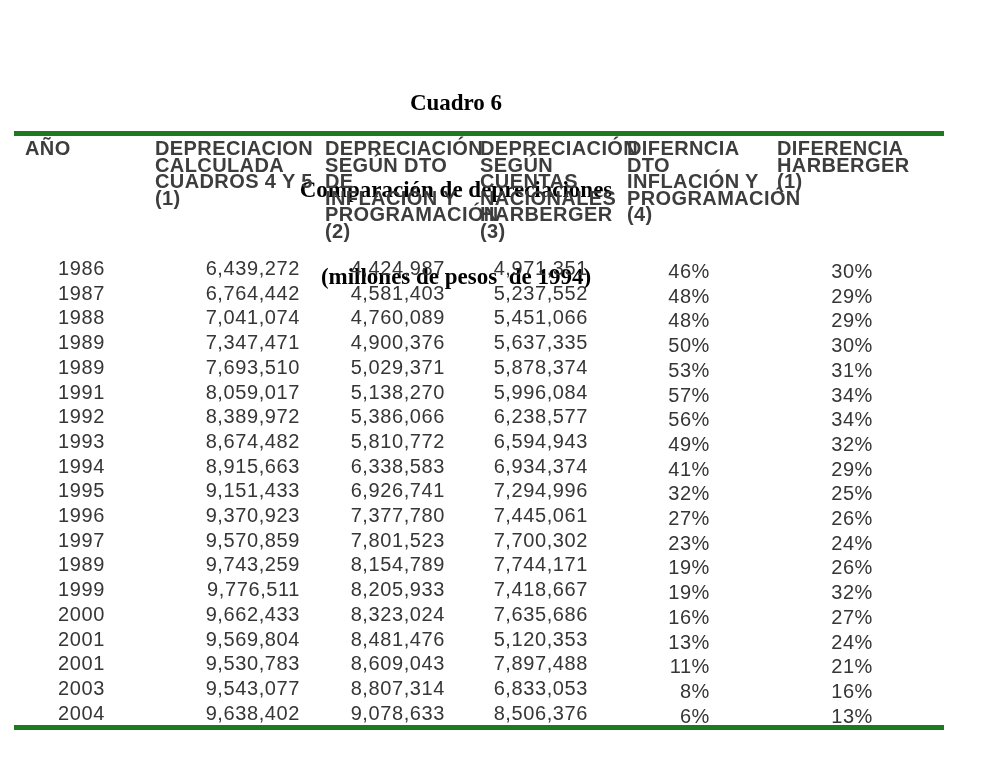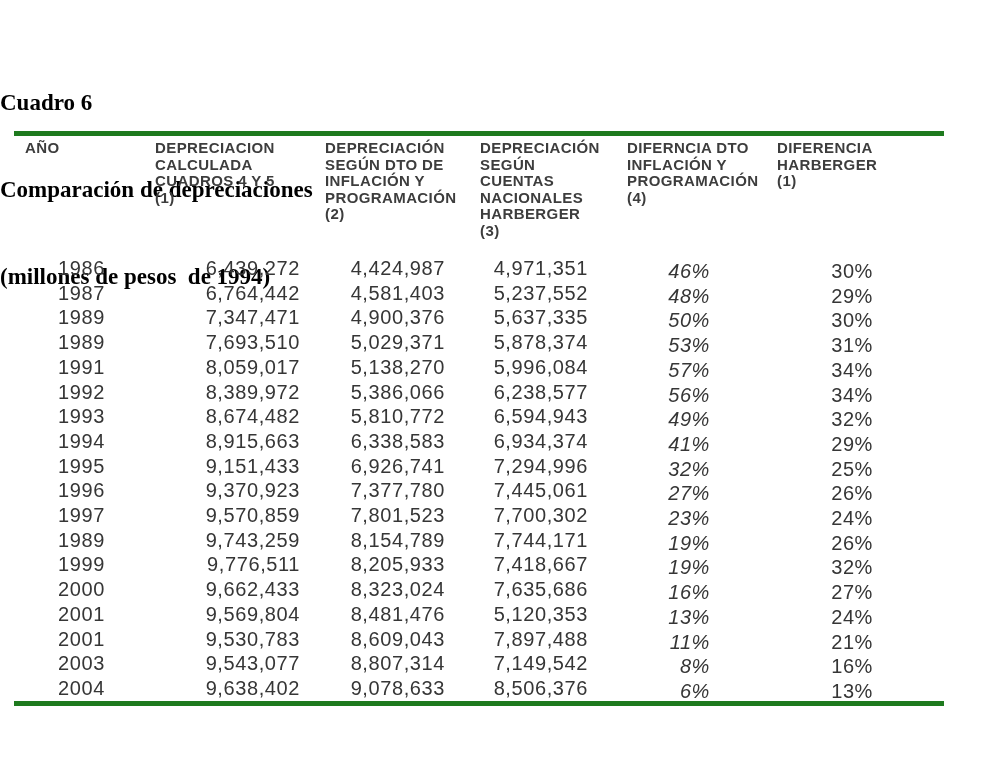--- a/index.html
+++ b/index.html
@@ -9,21 +9,21 @@
     background: #ffffff;
     overflow: hidden;
     font-family: "Liberation Sans", sans-serif;
   }
   .page { position: relative; width: 981px; height: 764px; background: #fff; }
 
   
   .title-block {
     position: absolute;
     top: 30px; left: 0; width: 912px;
-    text-align: left;
+    text-align: center;
     font-family: "Liberation Serif", serif;
     font-weight: bold;
     font-size: 23px;
     line-height: 29px;
     color: #000;
     white-space: pre; 
   }
 
   
   table.cuadro {
@@ -36,21 +36,21 @@
     border-bottom: 5px solid var(--rule-green);
   }
   table.cuadro col.w0 { width: 141px; }
   table.cuadro col.w1 { width: 170px; }
   table.cuadro col.w2 { width: 155px; }
   table.cuadro col.w3 { width: 147px; }
   table.cuadro col.w4 { width: 150px; }
   table.cuadro col.w5 { width: 167px; }
 
   thead th {
-    font-size: 15px;
+    font-size: 20px;
     font-weight: bold;
     line-height: 16.5px;
     letter-spacing: 0.4px;
     color: #3d3d3d;
     text-align: left;
     vertical-align: top;
     white-space: pre-line;
     padding: 4px 0 17px 0;
   }
   thead th.c0 { padding-left: 11px; }
@@ -63,21 +63,21 @@
     text-align: right;
     padding: 0;
     line-height: 24.7px;
     white-space: nowrap;
     overflow: visible;
   }
   tbody td.c0 { padding-right: 50px; }
   tbody td.c1 { padding-right: 25px; }
   tbody td.c2 { padding-right: 35px; }
   tbody td.c3 { padding-right: 39px; text-align: right; }
-  tbody td.c4 { padding-right: 67px; font-style: italic; }
+  tbody td.c4 { padding-right: 67px; }
   tbody td.c5 { padding-right: 71px; }
   tbody td.pct { transform: translateY(3px); }
 </style>
 </head>
 <body>
 
 <div class="page">
 
   <div class="title-block">
     <div>Cuadro 6</div>
@@ -132,20 +132,28 @@
     </tr>
         <tr>
       <td class="c0">1987</td>
       <td class="c1">6,764,442</td>
       <td class="c2">4,581,403</td>
       <td class="c3">5,237,552</td>
       <td class="c4 pct">48%</td>
       <td class="c5 pct">29%</td>
     </tr>
         <tr>
+      <td class="c0">1988</td>
+      <td class="c1">7,041,074</td>
+      <td class="c2">4,760,089</td>
+      <td class="c3">5,451,066</td>
+      <td class="c4 pct">48%</td>
+      <td class="c5 pct">29%</td>
+    </tr>
+        <tr>
       <td class="c0">1989</td>
       <td class="c1">7,347,471</td>
       <td class="c2">4,900,376</td>
       <td class="c3">5,637,335</td>
       <td class="c4 pct">50%</td>
       <td class="c5 pct">30%</td>
     </tr>
         <tr>
       <td class="c0">1989</td>
       <td class="c1">7,693,510</td>
@@ -247,21 +255,21 @@
       <td class="c1">9,530,783</td>
       <td class="c2">8,609,043</td>
       <td class="c3">7,897,488</td>
       <td class="c4 pct">11%</td>
       <td class="c5 pct">21%</td>
     </tr>
         <tr>
       <td class="c0">2003</td>
       <td class="c1">9,543,077</td>
       <td class="c2">8,807,314</td>
-      <td class="c3">7,149,542</td>
+      <td class="c3">6,833,053</td>
       <td class="c4 pct">8%</td>
       <td class="c5 pct">16%</td>
     </tr>
         <tr>
       <td class="c0">2004</td>
       <td class="c1">9,638,402</td>
       <td class="c2">9,078,633</td>
       <td class="c3">8,506,376</td>
       <td class="c4 pct">6%</td>
       <td class="c5 pct">13%</td>

